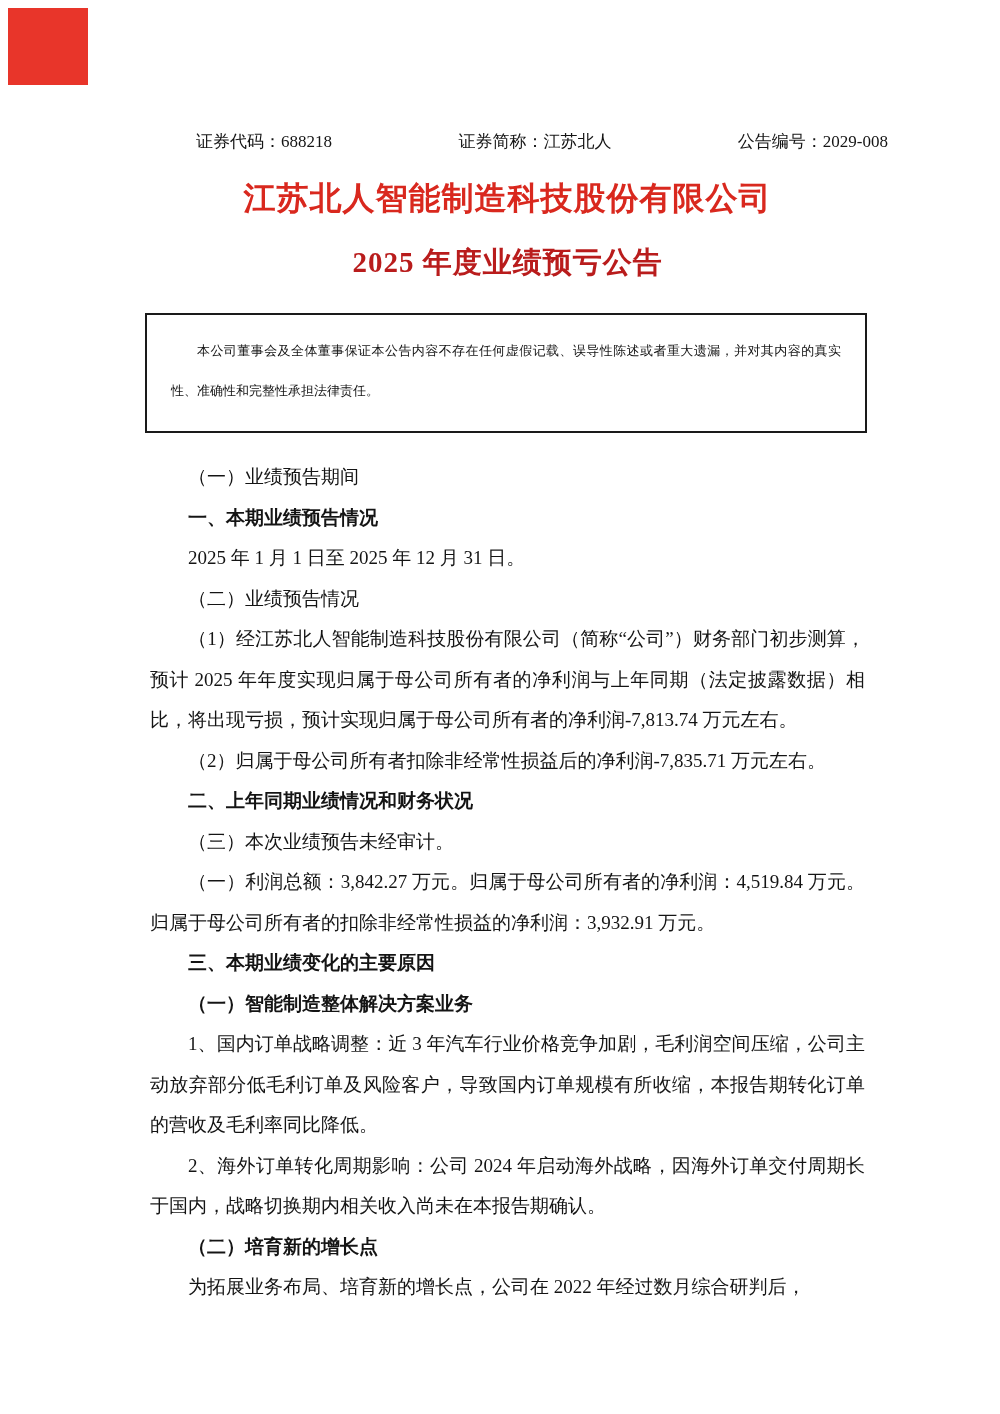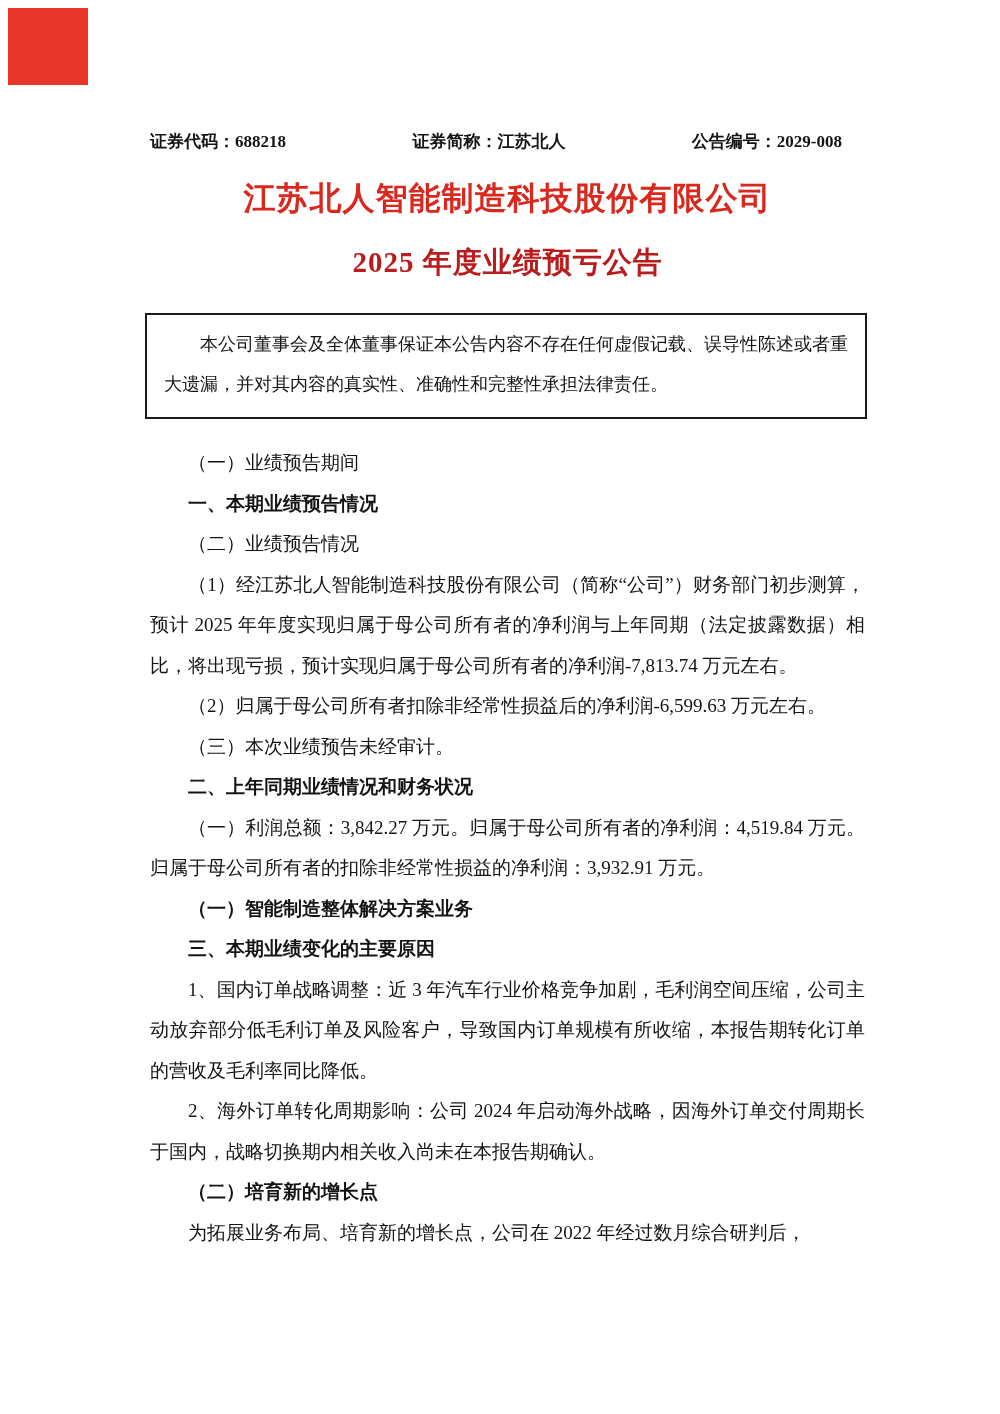--- a/index.html
+++ b/index.html
@@ -28,22 +28,23 @@
     left: 150px;
     top: 130px;
     width: 715px;
   }
 
   .doc-header {
     display: flex;
     justify-content: space-between;
     width: 692px;
     font-size: 17px;
-    font-weight: 700;
+    font-weight: 400;
     white-space: nowrap;
+    margin-left: 46px;
   }
 
   .company-title {
     margin: 24px 0 0 0;
     text-align: center;
     font-size: 32px;
     font-weight: 700;
     color: #d9281e;
     letter-spacing: 1px;
   }
@@ -59,22 +60,22 @@
 
   .disclaimer-box {
     box-sizing: border-box;
     margin: 30px 0 0 -5px;
     width: 722px;
     border: 2px solid #1a1a1a;
     padding: 8px 16px 12px 16px;
   }
 
   .disclaimer-box p {
-    margin: 1px;
-    font-size: 18px;
+    margin: 8px;
+    font-size: 13px;
     line-height: 40px;
     text-indent: 2em;
     text-align: justify;
   }
 
   .body-paragraphs { margin-top: 24px; }
 
   p.para {
     margin: 0;
     font-size: 19px;
@@ -104,28 +105,29 @@
 
     <h2 class="announcement-title">2025 年度业绩预亏公告</h2>
 
     <div class="disclaimer-box">
       <p>本公司董事会及全体董事保证本公告内容不存在任何虚假记载、误导性陈述或者重大遗漏，并对其内容的真实性、准确性和完整性承担法律责任。</p>
     </div>
 
     <div class="body-paragraphs" id="body-paragraphs">
         <p class="para plain">（一）业绩预告期间</p>
         <p class="para heading">一、本期业绩预告情况</p>
+        <p class="para plain">2025 年 1 月 1 日至 2025 年 12 月 31 日。</p>
         <p class="para plain">（二）业绩预告情况</p>
         <p class="para plain">（1）经江苏北人智能制造科技股份有限公司（简称“公司”）财务部门初步测算，预计 2025 年年度实现归属于母公司所有者的净利润与上年同期（法定披露数据）相比，将出现亏损，预计实现归属于母公司所有者的净利润-7,813.74 万元左右。</p>
-        <p class="para plain">（2）归属于母公司所有者扣除非经常性损益后的净利润-6,599.63 万元左右。</p>
+        <p class="para plain">（2）归属于母公司所有者扣除非经常性损益后的净利润-7,835.71 万元左右。</p>
+        <p class="para heading">二、上年同期业绩情况和财务状况</p>
         <p class="para plain">（三）本次业绩预告未经审计。</p>
-        <p class="para heading">二、上年同期业绩情况和财务状况</p>
         <p class="para plain">（一）利润总额：3,842.27 万元。归属于母公司所有者的净利润：4,519.84 万元。归属于母公司所有者的扣除非经常性损益的净利润：3,932.91 万元。</p>
+        <p class="para heading">三、本期业绩变化的主要原因</p>
         <p class="para heading">（一）智能制造整体解决方案业务</p>
-        <p class="para heading">三、本期业绩变化的主要原因</p>
         <p class="para plain">1、国内订单战略调整：近 3 年汽车行业价格竞争加剧，毛利润空间压缩，公司主动放弃部分低毛利订单及风险客户，导致国内订单规模有所收缩，本报告期转化订单的营收及毛利率同比降低。</p>
         <p class="para plain">2、海外订单转化周期影响：公司 2024 年启动海外战略，因海外订单交付周期长于国内，战略切换期内相关收入尚未在本报告期确认。</p>
         <p class="para heading">（二）培育新的增长点</p>
         <p class="para plain">为拓展业务布局、培育新的增长点，公司在 2022 年经过数月综合研判后，</p>
       </div>
 
   </div>
 </div>
 
 </body></html>

